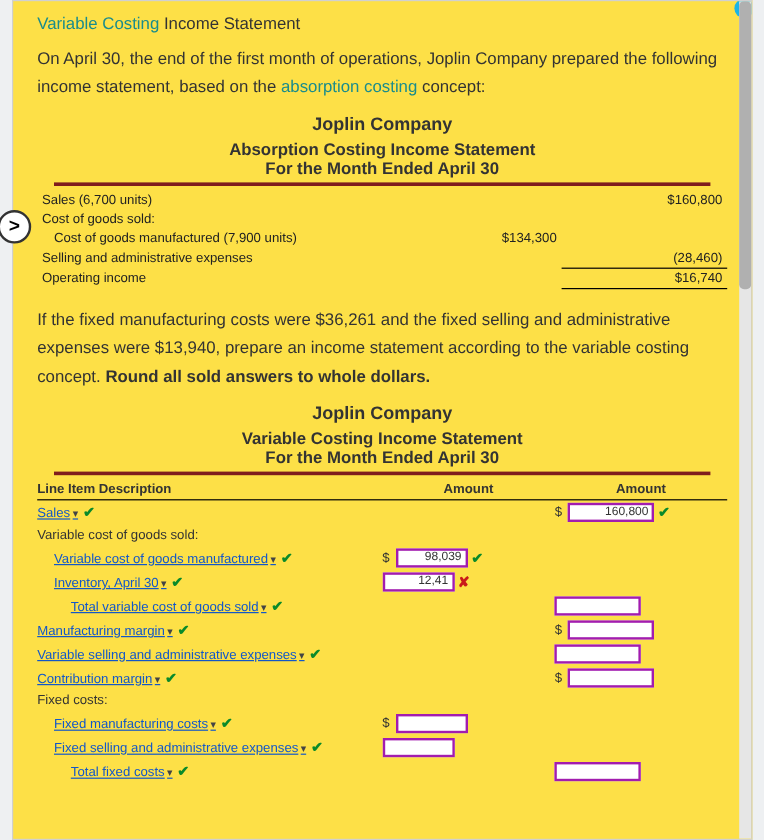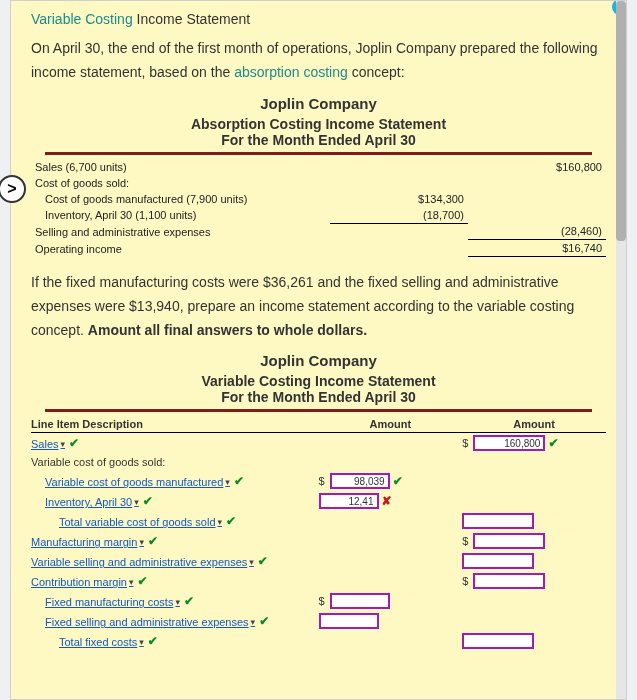--- a/index.html
+++ b/index.html
@@ -5,21 +5,21 @@
   * { box-sizing: border-box; margin: 0; padding: 0; }
   body {
     font-family: Arial, Helvetica, sans-serif;
     background: #eef0f2;
     width: 637px;
     height: 700px;
     overflow: hidden;
     position: relative;
   }
   .page {
-    background: #fef9c3;
+    background: #fde047;
     margin: 0 10px;
     border: 1px solid #d0d0d0;
     height: 700px;
     padding: 10px 20px;
     font-size: 13px;
     color: #333;
     overflow: hidden;
     position: relative;
   }
   .title-line { font-size: 14px; margin-bottom: 10px; }
@@ -117,39 +117,34 @@
       <td class="c-label">Cost of goods sold:</td>
       <td class="c-a1"></td>
           <td class="c-a2"></td>
     </tr>
     <tr>
       <td class="c-label ind1">Cost of goods manufactured (7,900 units)</td>
       <td class="c-a1">$134,300</td>
       <td class="c-a2"></td>
     </tr>
     <tr>
-      <td class="c-label ind1">Inventory, April 30 (1,100 units)</td>
-      <td class="c-a1 ul">(18,700)</td>
-      <td class="c-a2"></td>
-    </tr>
-    <tr>
       <td class="c-label">Selling and administrative expenses</td>
       <td class="c-a1"></td>
       <td class="c-a2 ul">(28,460)</td>
     </tr>
     <tr>
       <td class="c-label">Operating income</td>
       <td class="c-a1"></td>
       <td class="c-a2 ul">$16,740</td>
     </tr>
   </tbody>
     </table>
 
   <p class="para" style="margin-top:14px;">
-    <span>If the fixed manufacturing costs were $36,261 and the fixed selling and administrative expenses were $13,940, prepare an income statement according to the variable costing concept. </span><span class="bold">Amount all final answers to whole dollars.</span>
+    <span>If the fixed manufacturing costs were $36,261 and the fixed selling and administrative expenses were $13,940, prepare an income statement according to the variable costing concept. </span><span class="bold">Round all sold answers to whole dollars.</span>
   </p>
 
   <div class="stmt-head company">Joplin Company</div>
   <div class="stmt-head">Variable Costing Income Statement</div>
   <div class="stmt-head rule">For the Month Ended April 30</div>
 
   <div class="ws-head-row">
     <div class="ws-h1">Line Item Description</div>
     <div class="ws-h2">Amount</div>
     <div class="ws-h3">Amount</div>
@@ -259,20 +254,25 @@
         </span>
       <span class="chk">✔</span>
     </div>
     <div class="ws-col1"></div>
     <div class="ws-col2">
         <span class="dollar">$</span>
         <input class="inp wide" style="">
       </div>
   </div>
 
+  <div class="ws-row">
+    <div class="ws-label">Fixed costs:</div>
+    <div class="ws-col1"></div>
+      <div class="ws-col2"></div>
+  </div>
 
   <div class="ws-row">
     <div class="ws-label ws-ind1">
       <span class="dd">
           <span>Fixed manufacturing costs</span>
           <span class="caret">▾</span>
         </span>
       <span class="chk">✔</span>
     </div>
     <div class="ws-col1">

